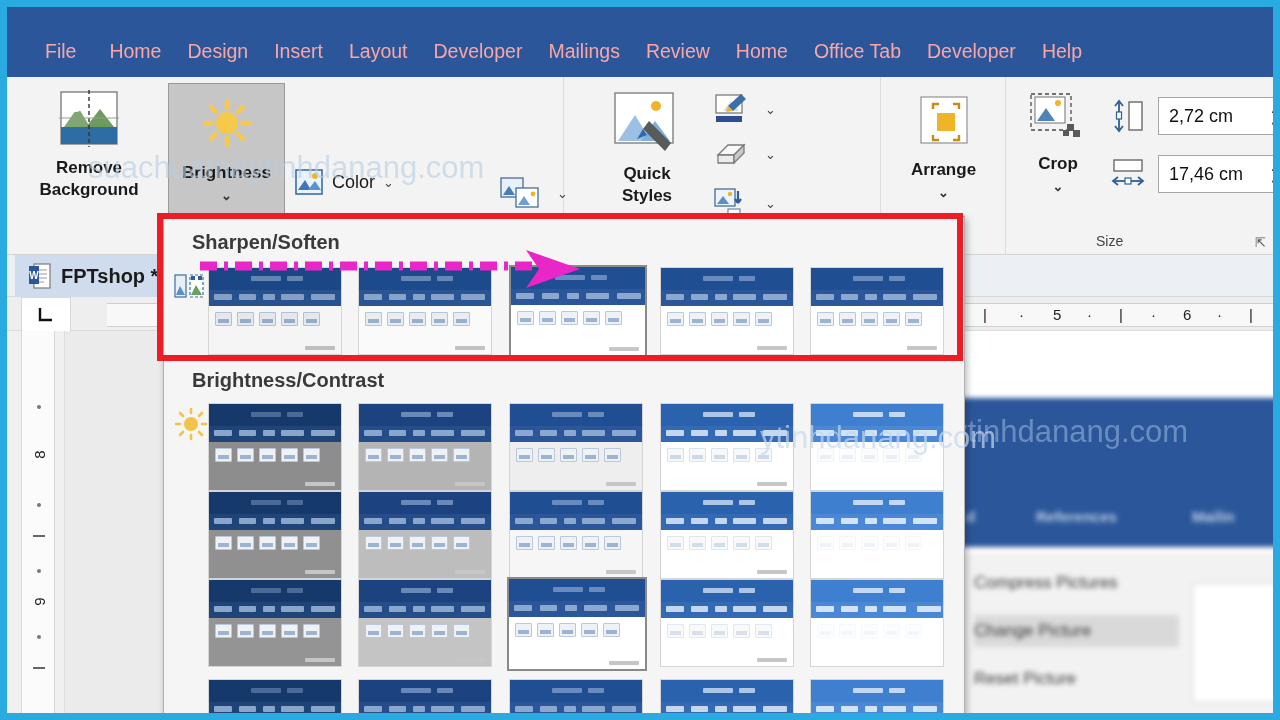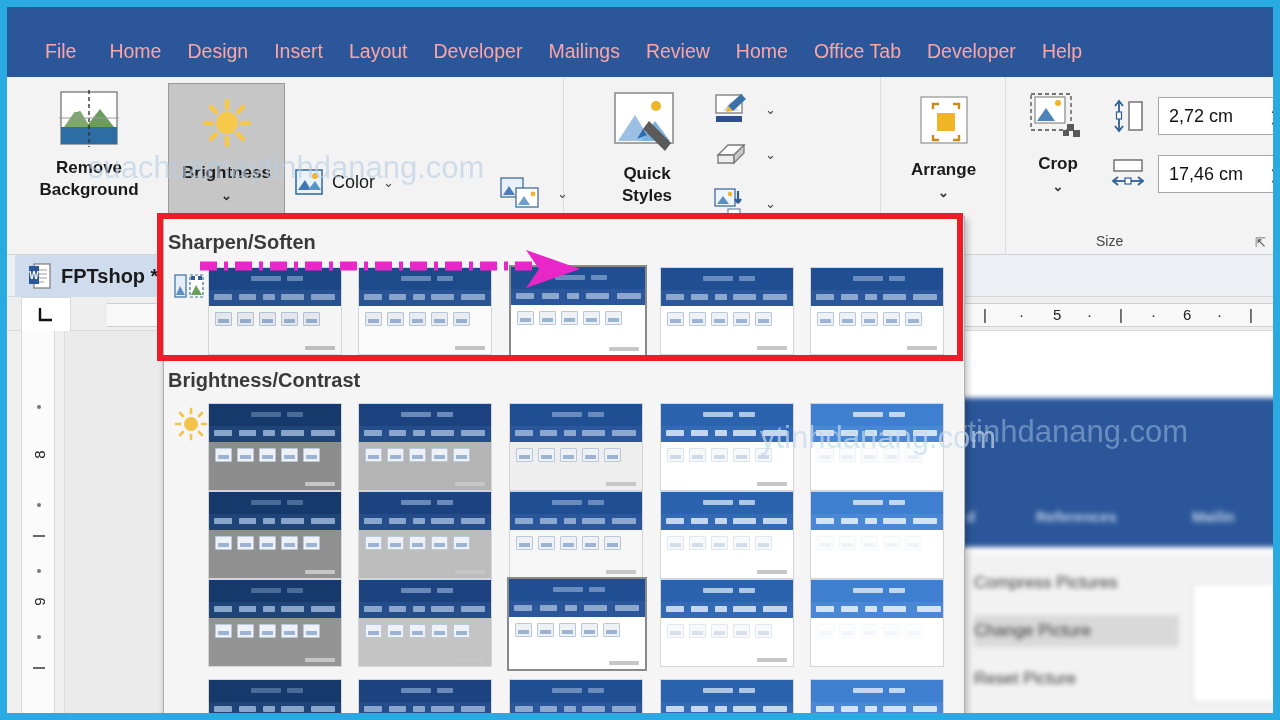--- a/index.html
+++ b/index.html
@@ -231,21 +231,21 @@
   
   .gallery {
     position: absolute; left: 163px; top: 216px;
     width: 802px; height: 504px;
     background: #f5f5f5;
     border: 1px solid #b0b0b0;
     box-shadow: 2px 3px 7px rgba(0,0,0,.28);
     z-index: 40;
   }
   .gal-section-title {
-    position: absolute; left: 4px;
+    position: absolute; left: 28px;
     font-size: 20px; font-weight: bold; color: #3a3a3a;
   }
   .gal-row-icon {
     position: absolute; left: 10px;
     width: 30px; height: 30px;
   }
   .thumb {
     position: absolute;
     width: 134px; height: 88px;
     background: #ffffff;

